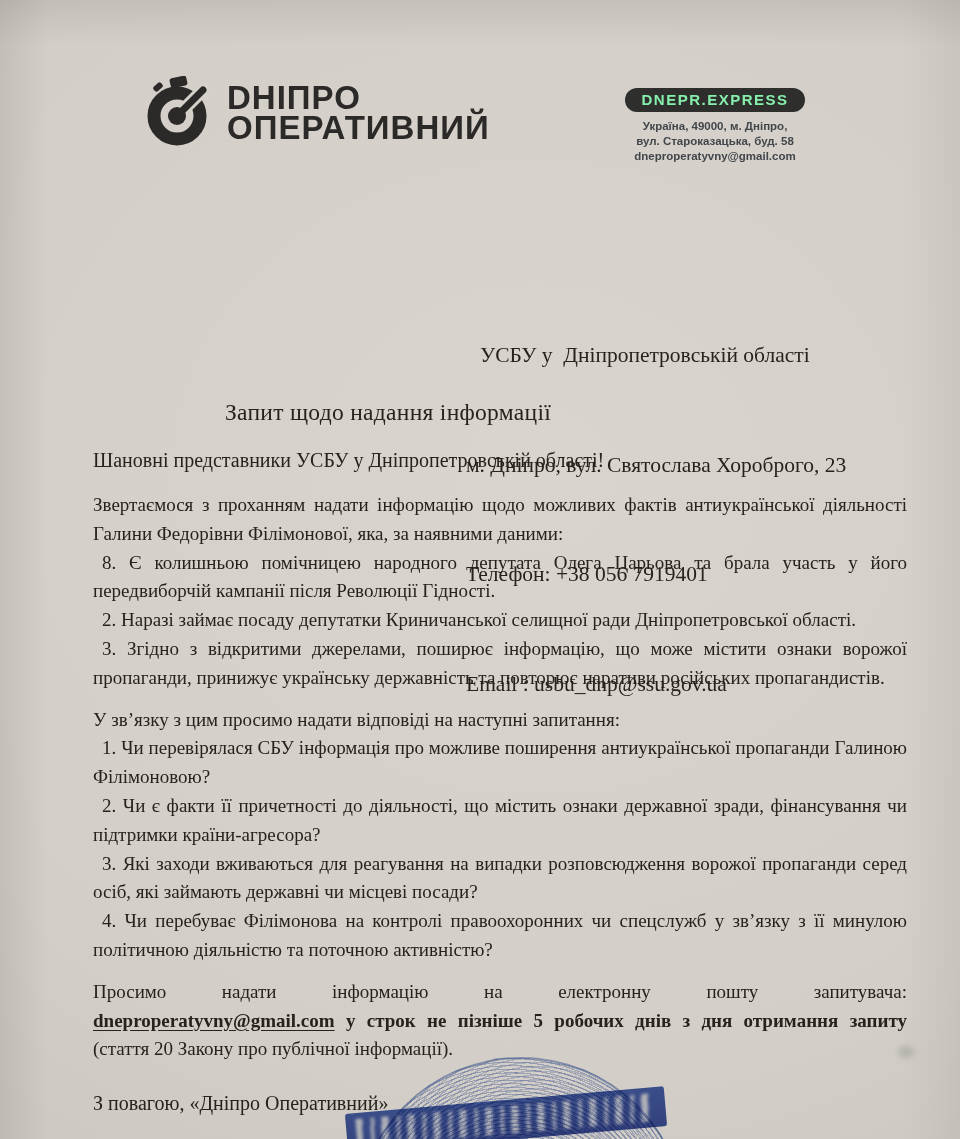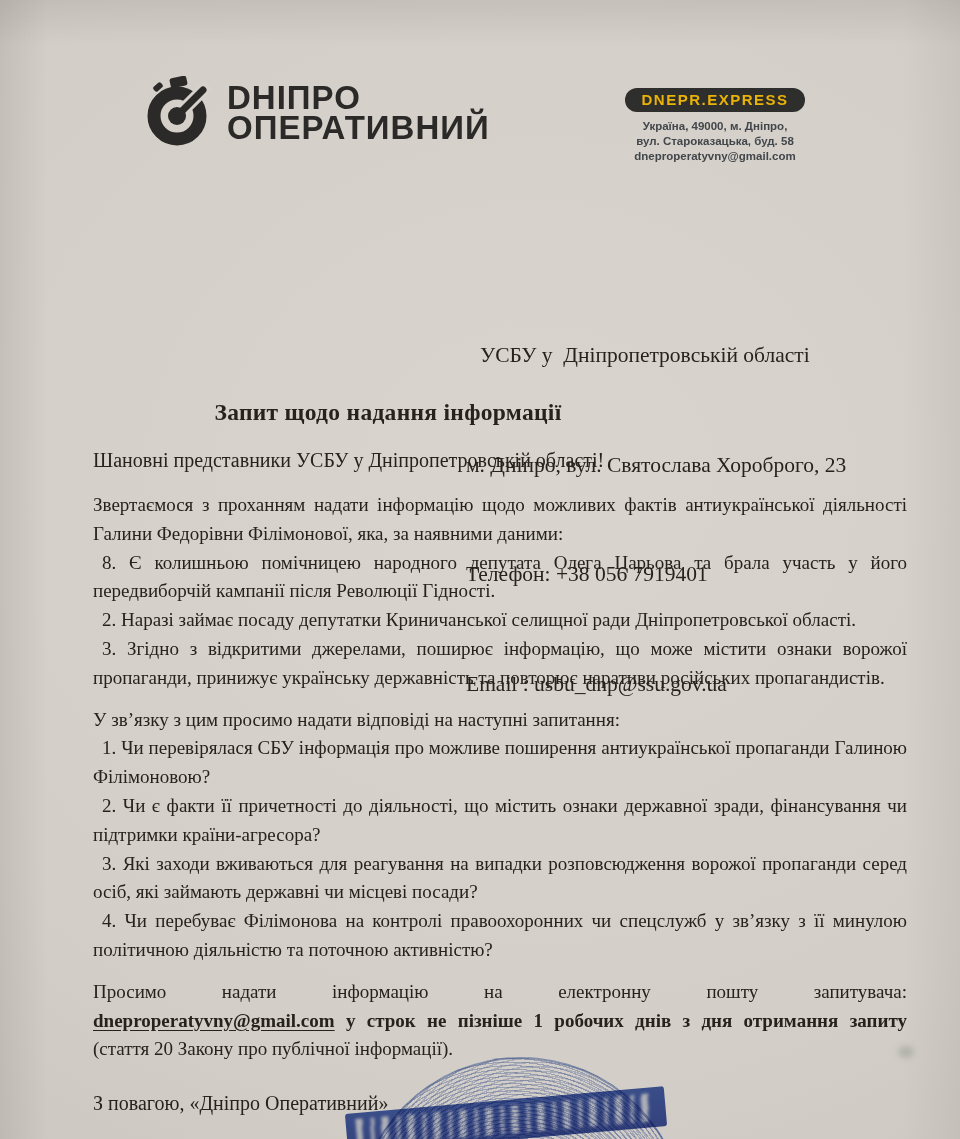--- a/index.html
+++ b/index.html
@@ -18,30 +18,30 @@
   }
   
   .logo-wrap{ position:absolute; left:146px; top:76px; display:flex; align-items:center; gap:15px; }
   .logo-text{
     font-family:"Liberation Sans", sans-serif; font-weight:bold;
     font-size:33px; line-height:30px; letter-spacing:1px; color:#2b2a28;
   }
   .contact-wrap{ position:absolute; left:615px; top:88px; width:200px; text-align:center;
     font-family:"Liberation Sans", sans-serif; }
   .badge{
-    display:inline-block; background:#2e2e2c; color:#eab308; border-radius:13px;
+    display:inline-block; background:#2e2e2c; color:#86efac; border-radius:13px;
     padding:3px 16px 4px; font-size:15px; font-weight:bold; letter-spacing:1.5px; line-height:17px;
   }
   .contact-lines{ margin-top:7px; font-size:11.5px; font-weight:bold; line-height:15px; color:#42464b; }
   
   .recipient{ position:absolute; left:466px; top:264px; font-size:21.5px; line-height:36.5px; white-space:pre-wrap; }
   .recipient .r1{ text-indent:14px; }
   
   .title{ position:absolute; left:0; top:399px; width:776px; text-align:center;
-    font-size:23.5px; font-weight:bold; letter-spacing:.3px; }
+    font-size:23.5px; font-weight:normal; letter-spacing:.3px; }
   .salutation{ position:absolute; left:93px; top:449px; font-size:20px; }
   .body{ position:absolute; left:93px; top:491px; width:814px; font-size:19px; line-height:28.8px; }
   .jp{ text-align:justify; }
   .item{ text-align:justify; text-indent:9px; }
   .q-intro{ margin-top:13px; }
   .request{ margin-top:13px; }
   .lead-line{ text-align:justify; text-align-last:justify; }
   .email-line{ text-align:justify; text-align-last:justify; font-weight:bold; }
   .email-bold{ font-weight:bold; text-decoration:underline; text-underline-offset:3px; }
   .signature{ margin-top:25px; font-size:20px; }
@@ -122,21 +122,21 @@
     <p class="jp q-intro">У зв’язку з цим просимо надати відповіді на наступні запитання:</p>
     <p class="item">1. Чи перевірялася СБУ інформація про можливе поширення антиукраїнської пропаганди Галиною Філімоновою?</p>
     <p class="item">2. Чи є факти її причетності до діяльності, що містить ознаки державної зради, фінансування чи підтримки країни-агресора?</p>
     <p class="item">3. Які заходи вживаються для реагування на випадки розповсюдження ворожої пропаганди серед осіб, які займають державні чи місцеві посади?</p>
     <p class="item">4. Чи перебуває Філімонова на контролі правоохоронних чи спецслужб у зв’язку з її минулою політичною діяльністю та поточною активністю?</p>
 
     <div class="request">
       <div class="lead-line">Просимо надати інформацію на електронну пошту запитувача:</div>
       <div class="email-line">
         <span class="email-bold">dneproperatyvny@gmail.com</span>
-        <span>у строк не пізніше 1 робочих днів з дня отримання запиту</span>
+        <span>у строк не пізніше 5 робочих днів з дня отримання запиту</span>
       </div>
       <div>(стаття 20 Закону про публічної інформації).</div>
     </div>
 
     <div class="signature">З повагою, «Дніпро Оперативний»</div>
   </div>
 
   <div class="stamp"></div>
   <div class="stamp-band">
     <div class="stamp-band-glyphs"></div>

